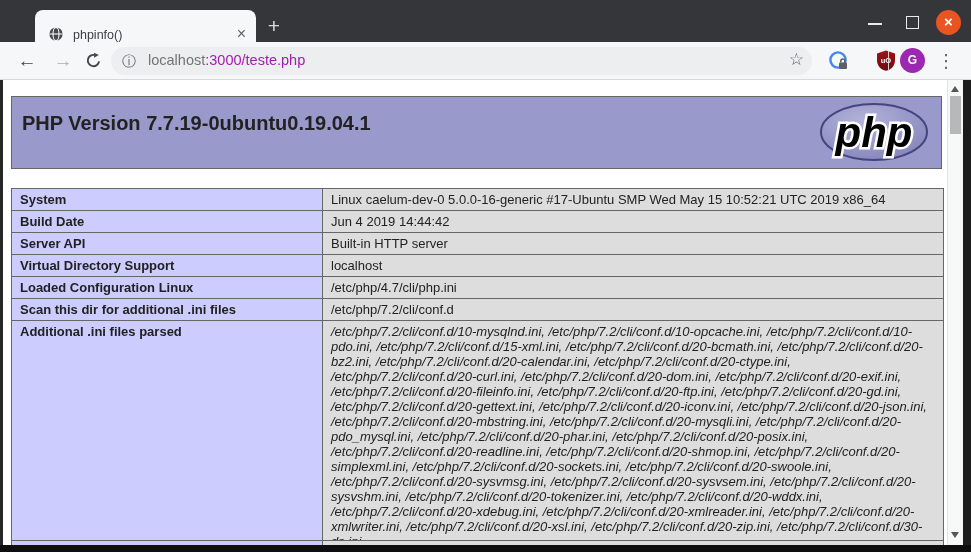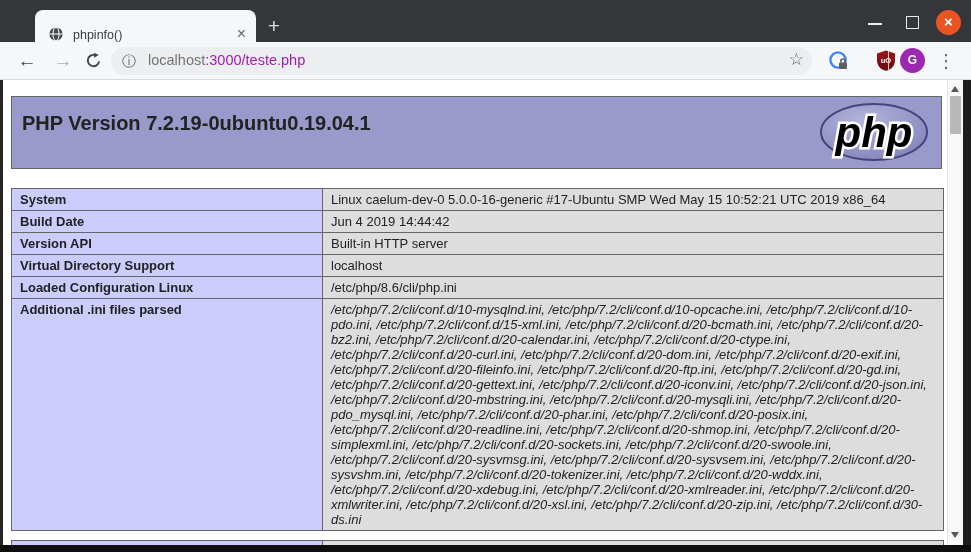--- a/index.html
+++ b/index.html
@@ -118,21 +118,21 @@
         <path d="M10 0.5 L19 3.6 V10 C19 16 15.2 19.6 10 20.7 C4.8 19.6 1 16 1 10 V3.6 Z" fill="url(#ubg)"></path>
         <text x="10" y="12.5" text-anchor="middle" font-size="7.5" font-weight="bold" font-family="Liberation Sans, sans-serif" fill="#fff">uO</text>
       </svg>
     </span>
     <span class="tb-sep"></span>
     <span class="avatar">G</span>
     <span class="tb menu-dots">⋮</span>
   </div>
 
   <div class="php-header">
-    <h1>PHP Version 7.2.19-0ubuntu0.19.04.1</h1>
+    <h1>PHP Version 7.7.19-0ubuntu0.19.04.1</h1>
     <svg class="php-logo" width="119" height="65" viewBox="0 0 119 65">
       <defs>
         <radialGradient id="phpg" cx="0.4" cy="0.3" r="0.9">
           <stop offset="0" stop-color="#b3b3da"></stop>
             <stop offset="0.75" stop-color="#8a8ac0"></stop>
             <stop offset="1" stop-color="#62629c"></stop>
         </radialGradient>
       </defs>
       <rect x="0" y="0" width="119" height="65" fill="#9999cc"></rect>
       <ellipse cx="59" cy="32" rx="53" ry="28" fill="url(#phpg)" stroke="#45457e" stroke-width="2"></ellipse>
@@ -144,30 +144,34 @@
     <tbody>
         <tr>
       <td class="e">System</td>
       <td class="v">Linux caelum-dev-0 5.0.0-16-generic #17-Ubuntu SMP Wed May 15 10:52:21 UTC 2019 x86_64</td>
     </tr>
     <tr>
       <td class="e">Build Date</td>
       <td class="v">Jun 4 2019 14:44:42</td>
     </tr>
     <tr>
-      <td class="e">Version API</td>
+      <td class="e">Server API</td>
       <td class="v">Built-in HTTP server</td>
     </tr>
     <tr>
       <td class="e">Virtual Directory Support</td>
       <td class="v">localhost</td>
     </tr>
     <tr>
       <td class="e">Loaded Configuration Linux</td>
-      <td class="v">/etc/php/8.6/cli/php.ini</td>
+      <td class="v">/etc/php/4.7/cli/php.ini</td>
+    </tr>
+    <tr>
+      <td class="e">Scan this dir for additional .ini files</td>
+      <td class="v">/etc/php/7.2/cli/conf.d</td>
     </tr>
     <tr>
       <td class="e">Additional .ini files parsed</td>
       <td class="v ini">/etc/php/7.2/cli/conf.d/10-mysqlnd.ini, /etc/php/7.2/cli/conf.d/10-opcache.ini, /etc/php/7.2/cli/conf.d/10-pdo.ini, /etc/php/7.2/cli/conf.d/15-xml.ini, /etc/php/7.2/cli/conf.d/20-bcmath.ini, /etc/php/7.2/cli/conf.d/20-bz2.ini, /etc/php/7.2/cli/conf.d/20-calendar.ini, /etc/php/7.2/cli/conf.d/20-ctype.ini, /etc/php/7.2/cli/conf.d/20-curl.ini, /etc/php/7.2/cli/conf.d/20-dom.ini, /etc/php/7.2/cli/conf.d/20-exif.ini, /etc/php/7.2/cli/conf.d/20-fileinfo.ini, /etc/php/7.2/cli/conf.d/20-ftp.ini, /etc/php/7.2/cli/conf.d/20-gd.ini, /etc/php/7.2/cli/conf.d/20-gettext.ini, /etc/php/7.2/cli/conf.d/20-iconv.ini, /etc/php/7.2/cli/conf.d/20-json.ini, /etc/php/7.2/cli/conf.d/20-mbstring.ini, /etc/php/7.2/cli/conf.d/20-mysqli.ini, /etc/php/7.2/cli/conf.d/20-pdo_mysql.ini, /etc/php/7.2/cli/conf.d/20-phar.ini, /etc/php/7.2/cli/conf.d/20-posix.ini, /etc/php/7.2/cli/conf.d/20-readline.ini, /etc/php/7.2/cli/conf.d/20-shmop.ini, /etc/php/7.2/cli/conf.d/20-simplexml.ini, /etc/php/7.2/cli/conf.d/20-sockets.ini, /etc/php/7.2/cli/conf.d/20-swoole.ini, /etc/php/7.2/cli/conf.d/20-sysvmsg.ini, /etc/php/7.2/cli/conf.d/20-sysvsem.ini, /etc/php/7.2/cli/conf.d/20-sysvshm.ini, /etc/php/7.2/cli/conf.d/20-tokenizer.ini, /etc/php/7.2/cli/conf.d/20-wddx.ini, /etc/php/7.2/cli/conf.d/20-xdebug.ini, /etc/php/7.2/cli/conf.d/20-xmlreader.ini, /etc/php/7.2/cli/conf.d/20-xmlwriter.ini, /etc/php/7.2/cli/conf.d/20-xsl.ini, /etc/php/7.2/cli/conf.d/20-zip.ini, /etc/php/7.2/cli/conf.d/30-ds.ini</td>
     </tr>
   </tbody>
     </table>
 
   <table class="phpinfo t-api">
     <tbody>

